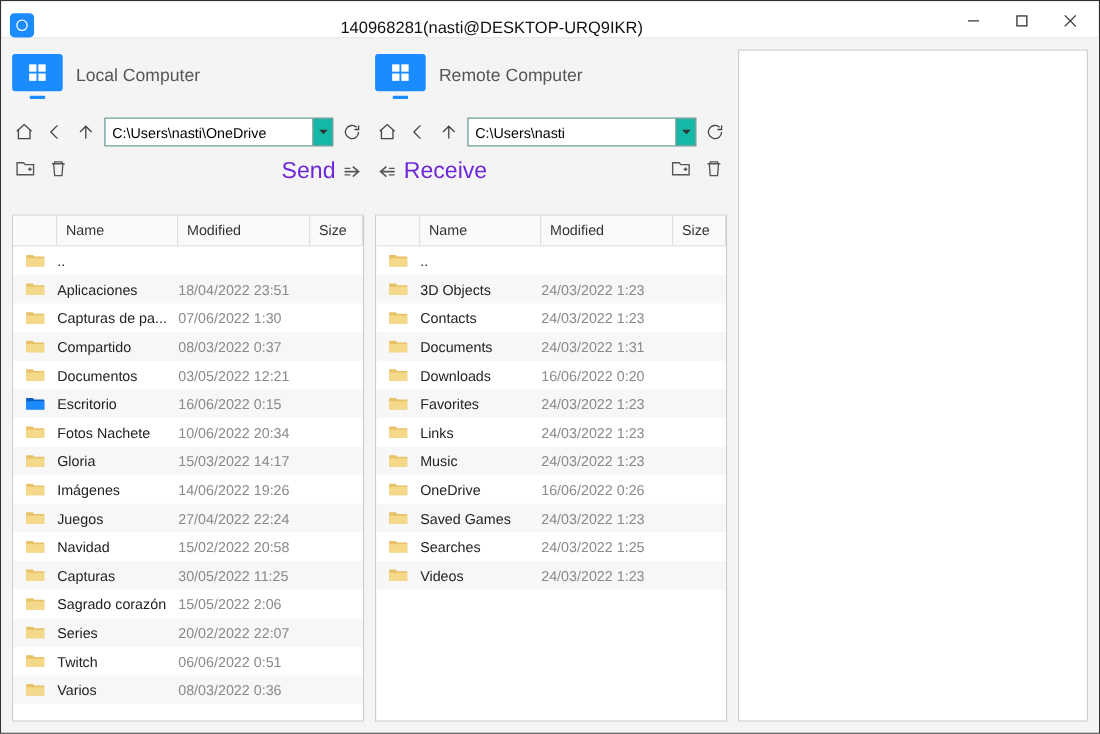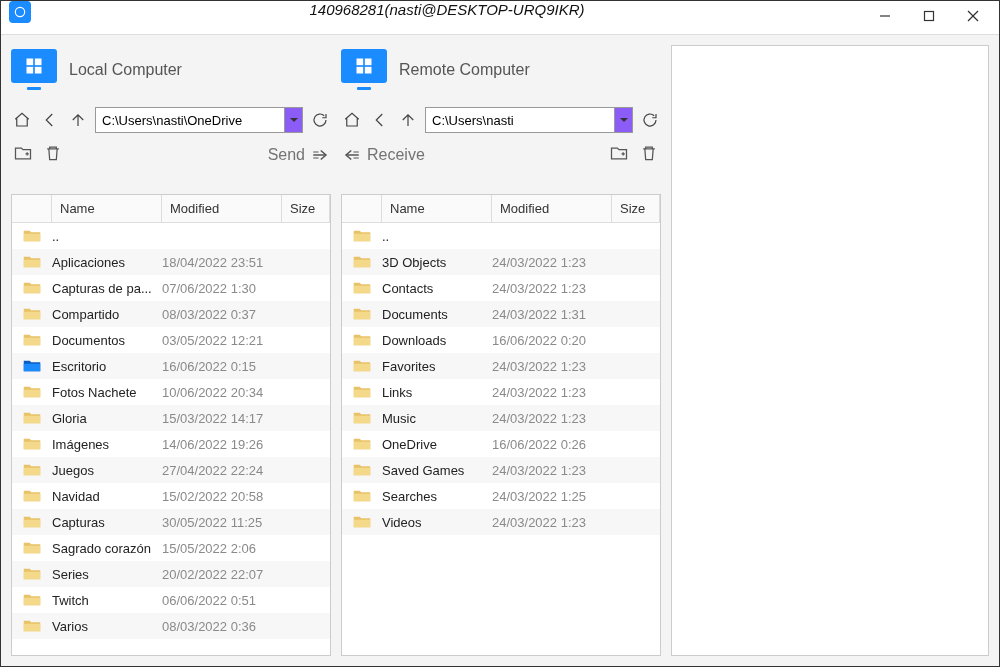--- a/index.html
+++ b/index.html
@@ -1,17 +1,17 @@
 <!DOCTYPE html>
 <html><head>
 <meta charset="utf-8">
 <style>
 * { box-sizing: border-box; margin: 0; padding: 0; font-family: "Segoe UI", Tahoma, sans-serif; }
 body { background: #fff; width: 1000px; height: 667px; overflow: hidden; border: 1px solid #333; }
-.titlebar { height: 34px; display: flex; align-items: flex-start; padding: 0 4px; border-bottom: 1px solid #ddd; font-style: italic; }
+.titlebar { height: 34px; display: flex; align-items: flex-end; padding: 0 4px; border-bottom: 1px solid #ddd; }
 .app-icon { width: 22px; height: 22px; background: #1a8cff; border-radius: 4px; margin-left: 4px; display:flex;align-items:center;justify-content:center;}
 .app-icon svg { width:14px;height:14px;fill:#fff;}
 .title-text { flex: 1; text-align: center; font-size: 15px; color: #111; }
 .title-controls { display: flex; }
 .title-btn { width: 44px; height: 30px; display: flex; align-items: center; justify-content: center; font-size: 14px; color: #333; }
 .title-btn svg { width: 12px; height: 12px; stroke: #333; fill: none; stroke-width: 1.2; }
 .title-btn.close svg { stroke-width: 1.2; }
 
 .workspace { display: flex; height: calc(100% - 34px); background: #f4f4f4; padding: 10px; gap: 10px; }
 .panel { background: #f4f4f4; display: flex; flex-direction: column; justify-content: center; }
@@ -21,28 +21,28 @@
 .panel-header { display: flex; align-items: center; gap: 12px; padding: 4px 0 12px 0; }
 .pc-icon { width: 46px; height: 42px; position: relative; }
 .pc-icon .screen { width: 46px; height: 34px; background: #1a8cff; border-radius: 3px; display:flex;align-items:center;justify-content:center;}
 .pc-icon .stand { width: 14px; height: 3px; background: #1a8cff; margin: 4px auto 0; border-radius:1px;}
 .pc-icon svg { fill: #fff; width: 20px; height: 20px; }
 .panel-title { font-size: 16px; color: #555; }
 
 .toolbar { display: flex; align-items: center; gap: 6px; padding: 4px 0; }
 .tool-btn { width: 26px; height: 26px; display: flex; align-items: center; justify-content: center; }
 .tool-btn svg { width: 18px; height: 18px; stroke: #444; fill: none; stroke-width: 1.6; }
-.path-input { flex: 1; display: flex; border: 1px solid #999; background: #8b5cf6; height: 26px; align-items: center; }
+.path-input { flex: 1; display: flex; border: 1px solid #999; background: #14b8a6; height: 26px; align-items: center; }
 .path-input input { border: none; outline: none; flex: 1; font-size: 13px; padding: 0 6px; height:100%; }
 .path-drop { width: 18px; height: 24px; border-left: 1px solid #999; display:flex;align-items:center;justify-content:center;}
 .path-drop svg { width:10px;height:10px;fill:#333;}
 
 .action-row { display: flex; align-items: center; justify-content: space-between; padding: 6px 2px; }
 .action-left, .action-right { display: flex; align-items: center; gap: 10px; }
-.action-btn { display: flex; align-items: center; gap: 6px; font-size: 16px; color: #737373; }
+.action-btn { display: flex; align-items: center; gap: 6px; font-size: 21px; color: #6d28d9; }
 .action-btn svg { width: 18px; height: 18px; stroke: #555; fill: #555; }
 .icon-btn svg { width: 20px; height: 20px; stroke: #555; fill: none; stroke-width: 1.5; }
 
 .file-list { flex: 1; background: #fff; border: 1px solid #ccc; overflow: hidden; position: relative; margin-top: 21px; }
 .list-header { display: flex; background: #fafafa; border-bottom: 1px solid #ddd; font-size: 13px; color: #333; height: 28px; align-items: center; }
 .list-header > div { padding: 0 8px; border-right: 1px solid #ddd; height:100%; display:flex;align-items:center;}
 .col-icon { width: 40px; }
 .col-name { width: 110px; }
 .col-mod { width: 120px; }
 .col-size { flex: 1; }

